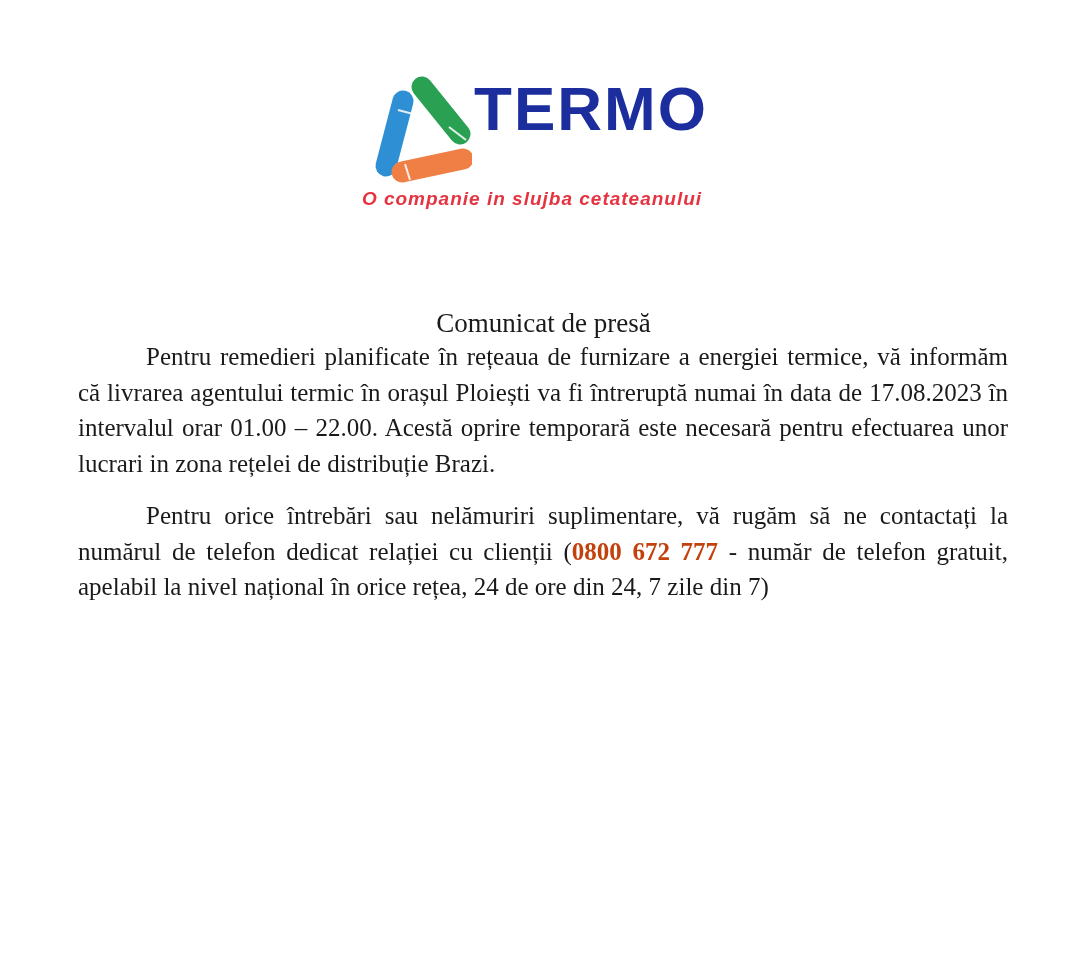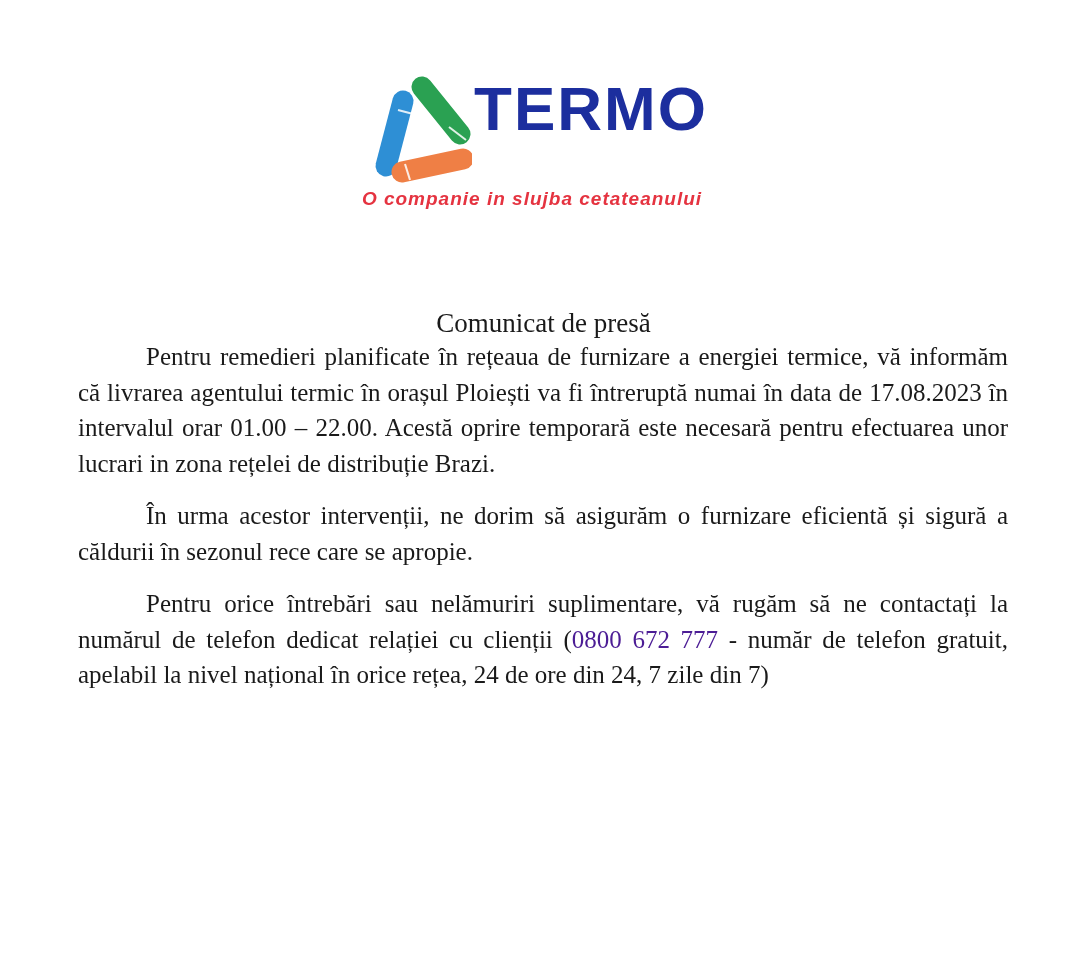--- a/index.html
+++ b/index.html
@@ -77,22 +77,22 @@
     padding: 0 72px 0 78px;
   }
   .doc-body p {
     margin: 0 0 17px 0;
     font-size: 25px;
     line-height: 35.5px;
     text-align: justify;
     text-indent: 68px;
   }
   .phone {
-    color: #4c1d95;
-    font-weight: normal;
+    color: #c2410c;
+    font-weight: bold;
   }
 </style>
 </head>
 <body>
 
 <div class="page">
 
   <div class="logo-block">
     <div class="logo-inner">
       <svg class="logo-tri" viewBox="0 0 100 112" aria-hidden="true">
@@ -111,17 +111,16 @@
         <div class="brand-top">TERMO</div>
       </div>
     </div>
   </div>
   <div class="slogan">O companie in slujba cetateanului</div>
 
   <h1 class="doc-title">Comunicat de presă</h1>
 
   <div class="doc-body">
     <p>Pentru remedieri planificate în rețeaua de furnizare a energiei termice, vă informăm că livrarea agentului termic în orașul Ploiești va fi întreruptă numai în data de 17.08.2023 în intervalul orar 01.00 – 22.00. Acestă oprire temporară este necesară pentru efectuarea unor lucrari in zona rețelei de distribuție Brazi.</p>
-    <p>În urma acestor intervenții, ne dorim să asigurăm o furnizare eficientă și sigură a căldurii în sezonul rece care se apropie.</p>
     <p><span>Pentru orice întrebări sau nelămuriri suplimentare, vă rugăm să ne contactați la numărul de telefon dedicat relației cu clienții (</span><span class="phone">0800 672 777</span><span> - număr de telefon gratuit, apelabil la nivel național în orice rețea, 24 de ore din 24, 7 zile din 7)</span></p>
   </div>
 
 </div>
 
 </body></html>

